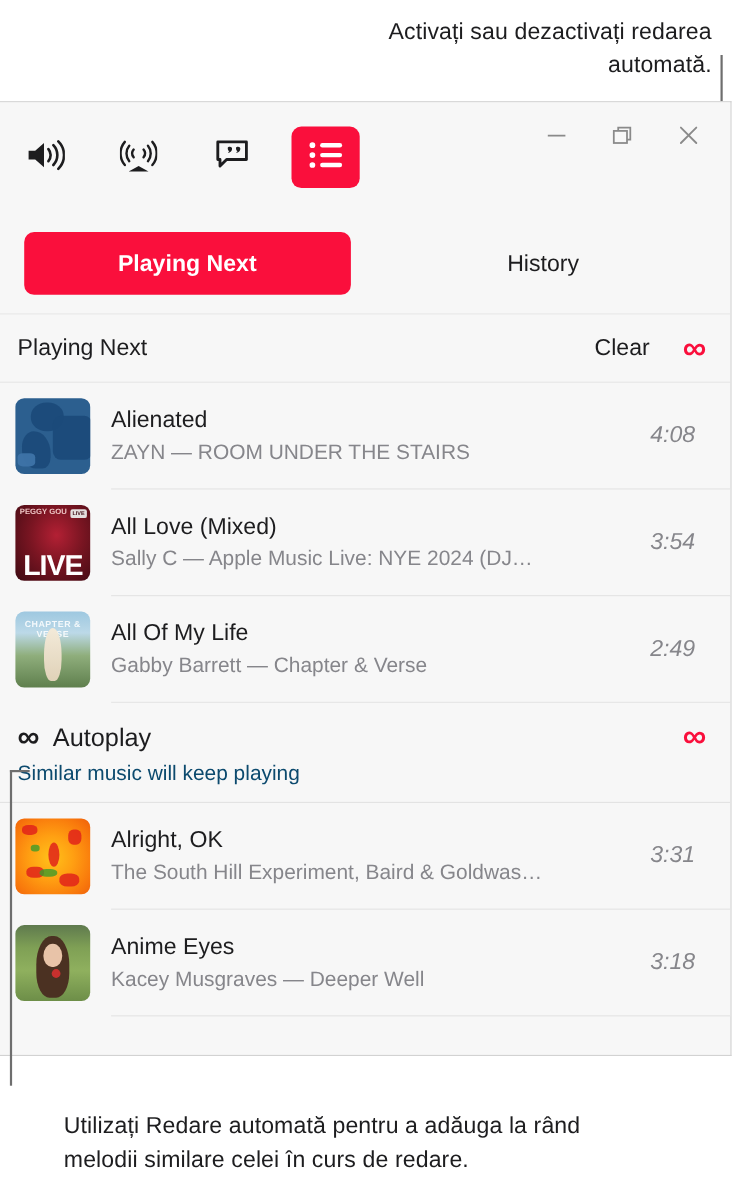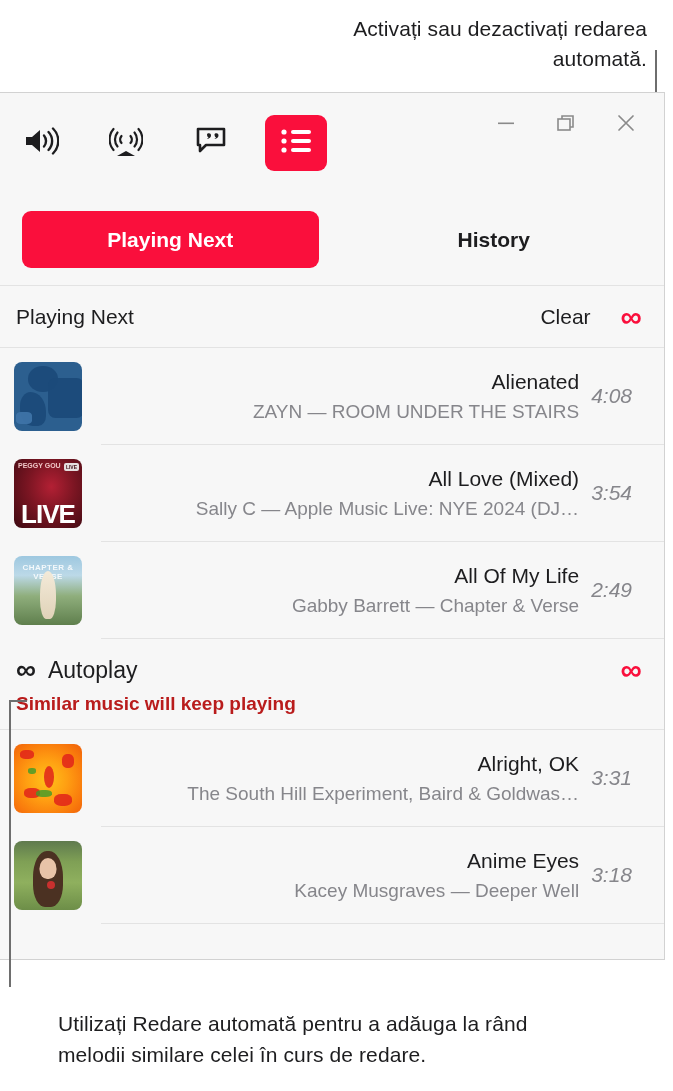--- a/index.html
+++ b/index.html
@@ -146,21 +146,21 @@
     font-weight: bold;
     border-radius: 9px;
     cursor: pointer;
     color: #1d1d1f;
   }
   .tab.active {
     background: #fa0f3c;
     color: #ffffff;
   }
   .tab.inactive {
-    font-weight: bold;
+    font-weight: normal;
     padding-left: 27px;
   }
 
   
   .queue-head {
     height: 62px;
     display: flex;
     align-items: center;
     padding: 0 16px 0 16px;
     background: #f7f7f7;
@@ -209,21 +209,20 @@
     flex: 1;
     min-width: 0;
     margin-left: 19px;
     padding-right: 10px;
     border-bottom: 1px solid #e3e3e3;
     height: 97px;
     display: flex;
     flex-direction: column;
     justify-content: center;
     box-sizing: border-box;
-    text-align: right;
   }
   .track-row-inner {
     display: flex;
     align-items: center;
     width: 100%;
   }
   .track-text {
     flex: 1;
     min-width: 0;
   }
@@ -270,23 +269,22 @@
     color: #1d1d1f;
     margin-right: 12px;
   }
   .autoplay-title {
     font-size: 23px;
     color: #1d1d1f;
     flex: 1;
   }
   .autoplay-sub {
     font-size: 19px;
-    color: #b91c1c;
+    color: #0c4a6e;
     margin-top: 8px;
-    font-weight: bold;
   }
   .autoplay-toggle {
     color: #fa0f3c;
     font-size: 30px;
     line-height: 1;
     font-weight: bold;
     cursor: pointer;
     padding-right: 6px;
   }
 

